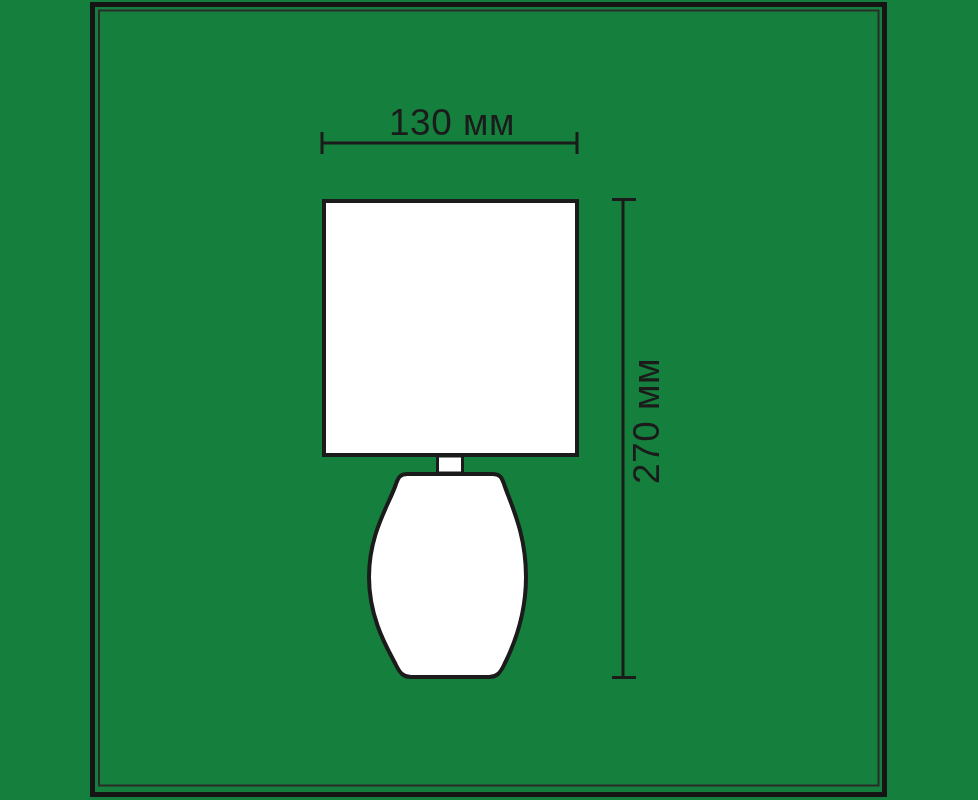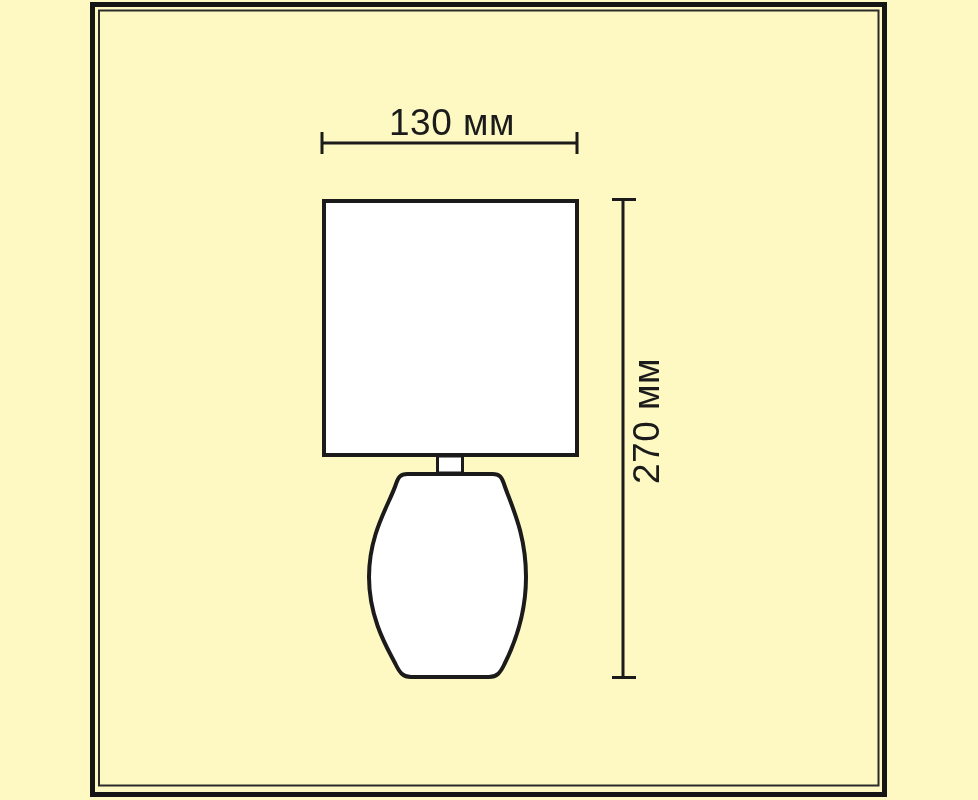--- a/index.html
+++ b/index.html
@@ -4,21 +4,21 @@
 <style>
   html, body {
     margin: 0;
     padding: 0;
     background: #ffffff;
   }
   .canvas {
     position: relative;
     width: 978px;
     height: 800px;
-    background: #fef9c3;
+    background: #15803d;
     overflow: hidden;
   }
   .canvas svg {
     position: absolute;
     left: 0;
     top: 0;
     display: block;
   }
   .dim-label {
     font-family: "Liberation Sans", sans-serif;

